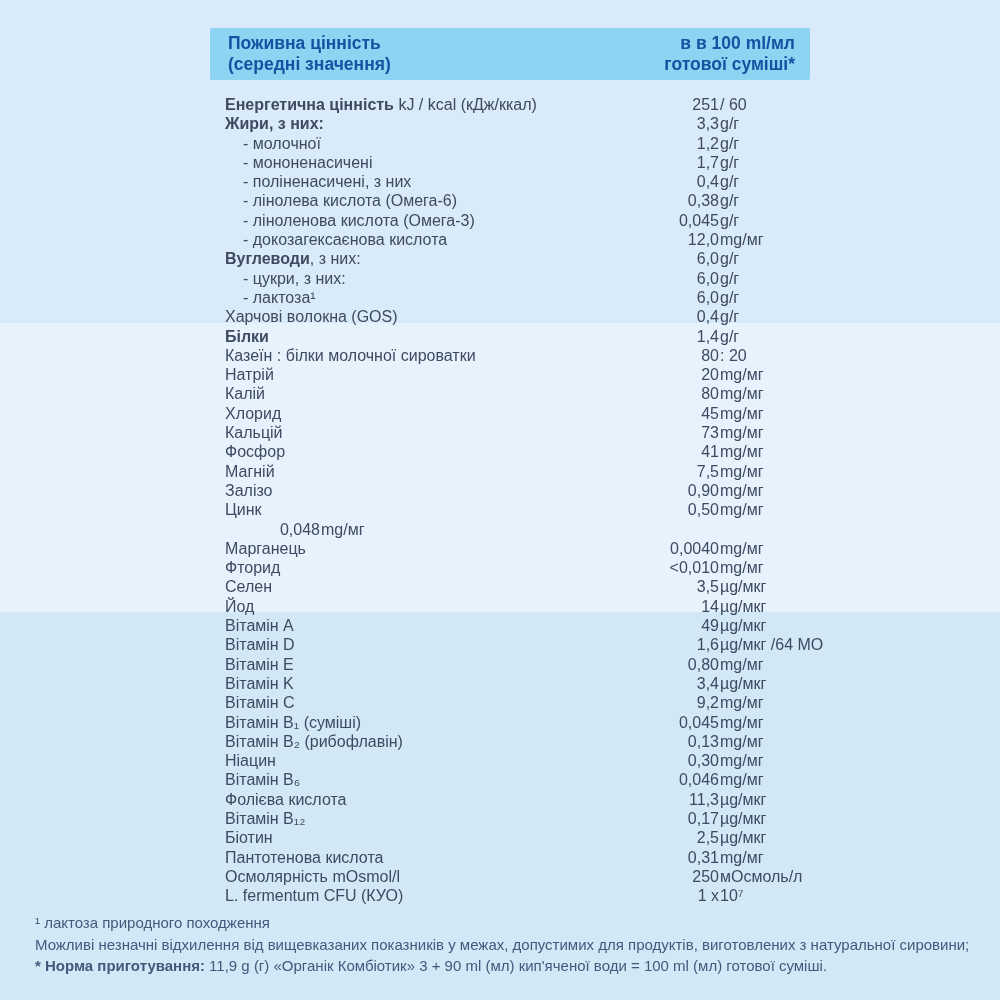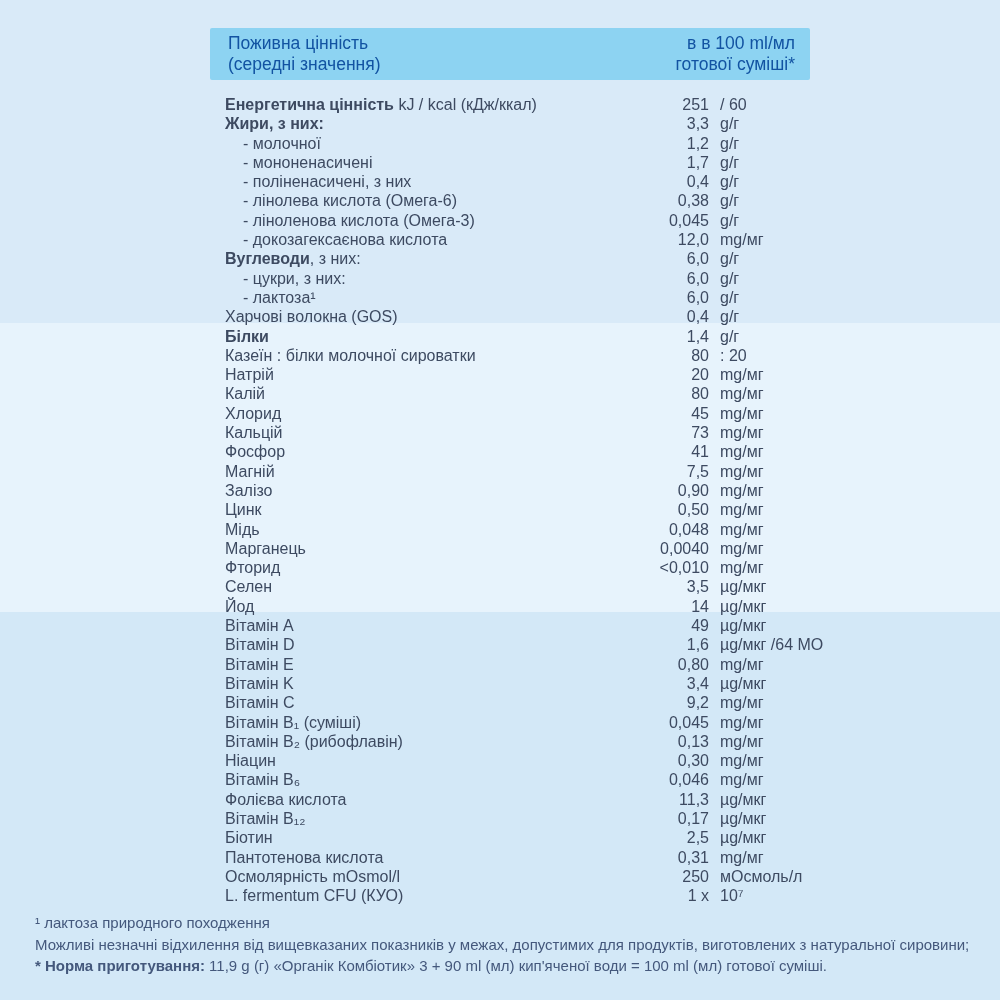--- a/index.html
+++ b/index.html
@@ -27,21 +27,21 @@
     top: 28px;
     width: 600px;
   }
   .thead {
     box-sizing: border-box;
     width: 100%;
     height: 52px;
     background: #8dd3f2;
     border-radius: 2px;
     color: #1253a2;
-    font-weight: normal;
+    font-weight: bold;
     font-size: 17.5px;
     line-height: 21px;
     display: flex;
     justify-content: space-between;
     align-items: center;
     padding: 0 15px 0 18px;
   }
   .thead .left { text-align: left; }
   .thead .right { text-align: right; }
 
@@ -64,21 +64,21 @@
   .row.indent .lbl { padding-left: 33px; }
   .row .lbl b { font-weight: bold; text-align: right; }
   .row .val {
     flex: 0 0 110px;
     width: 110px;
     text-align: right;
   }
   .row .unit {
     flex: 0 0 90px;
     width: 90px;
-    margin-left: 11px;
+    margin-left: 1px;
     text-align: left;
     white-space: nowrap;
     overflow: visible;
   }
 
   
   .footnotes {
     position: absolute;
     left: 35px;
     right: 30px;
@@ -213,21 +213,20 @@
           <span class="lbl">Залізо</span>
           <span class="val">0,90</span>
           <span class="unit">mg/мг</span>
         </div>
         <div class="row">
           <span class="lbl">Цинк</span>
           <span class="val">0,50</span>
           <span class="unit">mg/мг</span>
         </div>
         <div class="row">
-          <span class="lbl">Мідь</span>
           <span class="val">0,048</span>
           <span class="unit">mg/мг</span>
         </div>
         <div class="row">
           <span class="lbl">Марганець</span>
           <span class="val">0,0040</span>
           <span class="unit">mg/мг</span>
         </div>
         <div class="row">
           <span class="lbl">Фторид</span>

